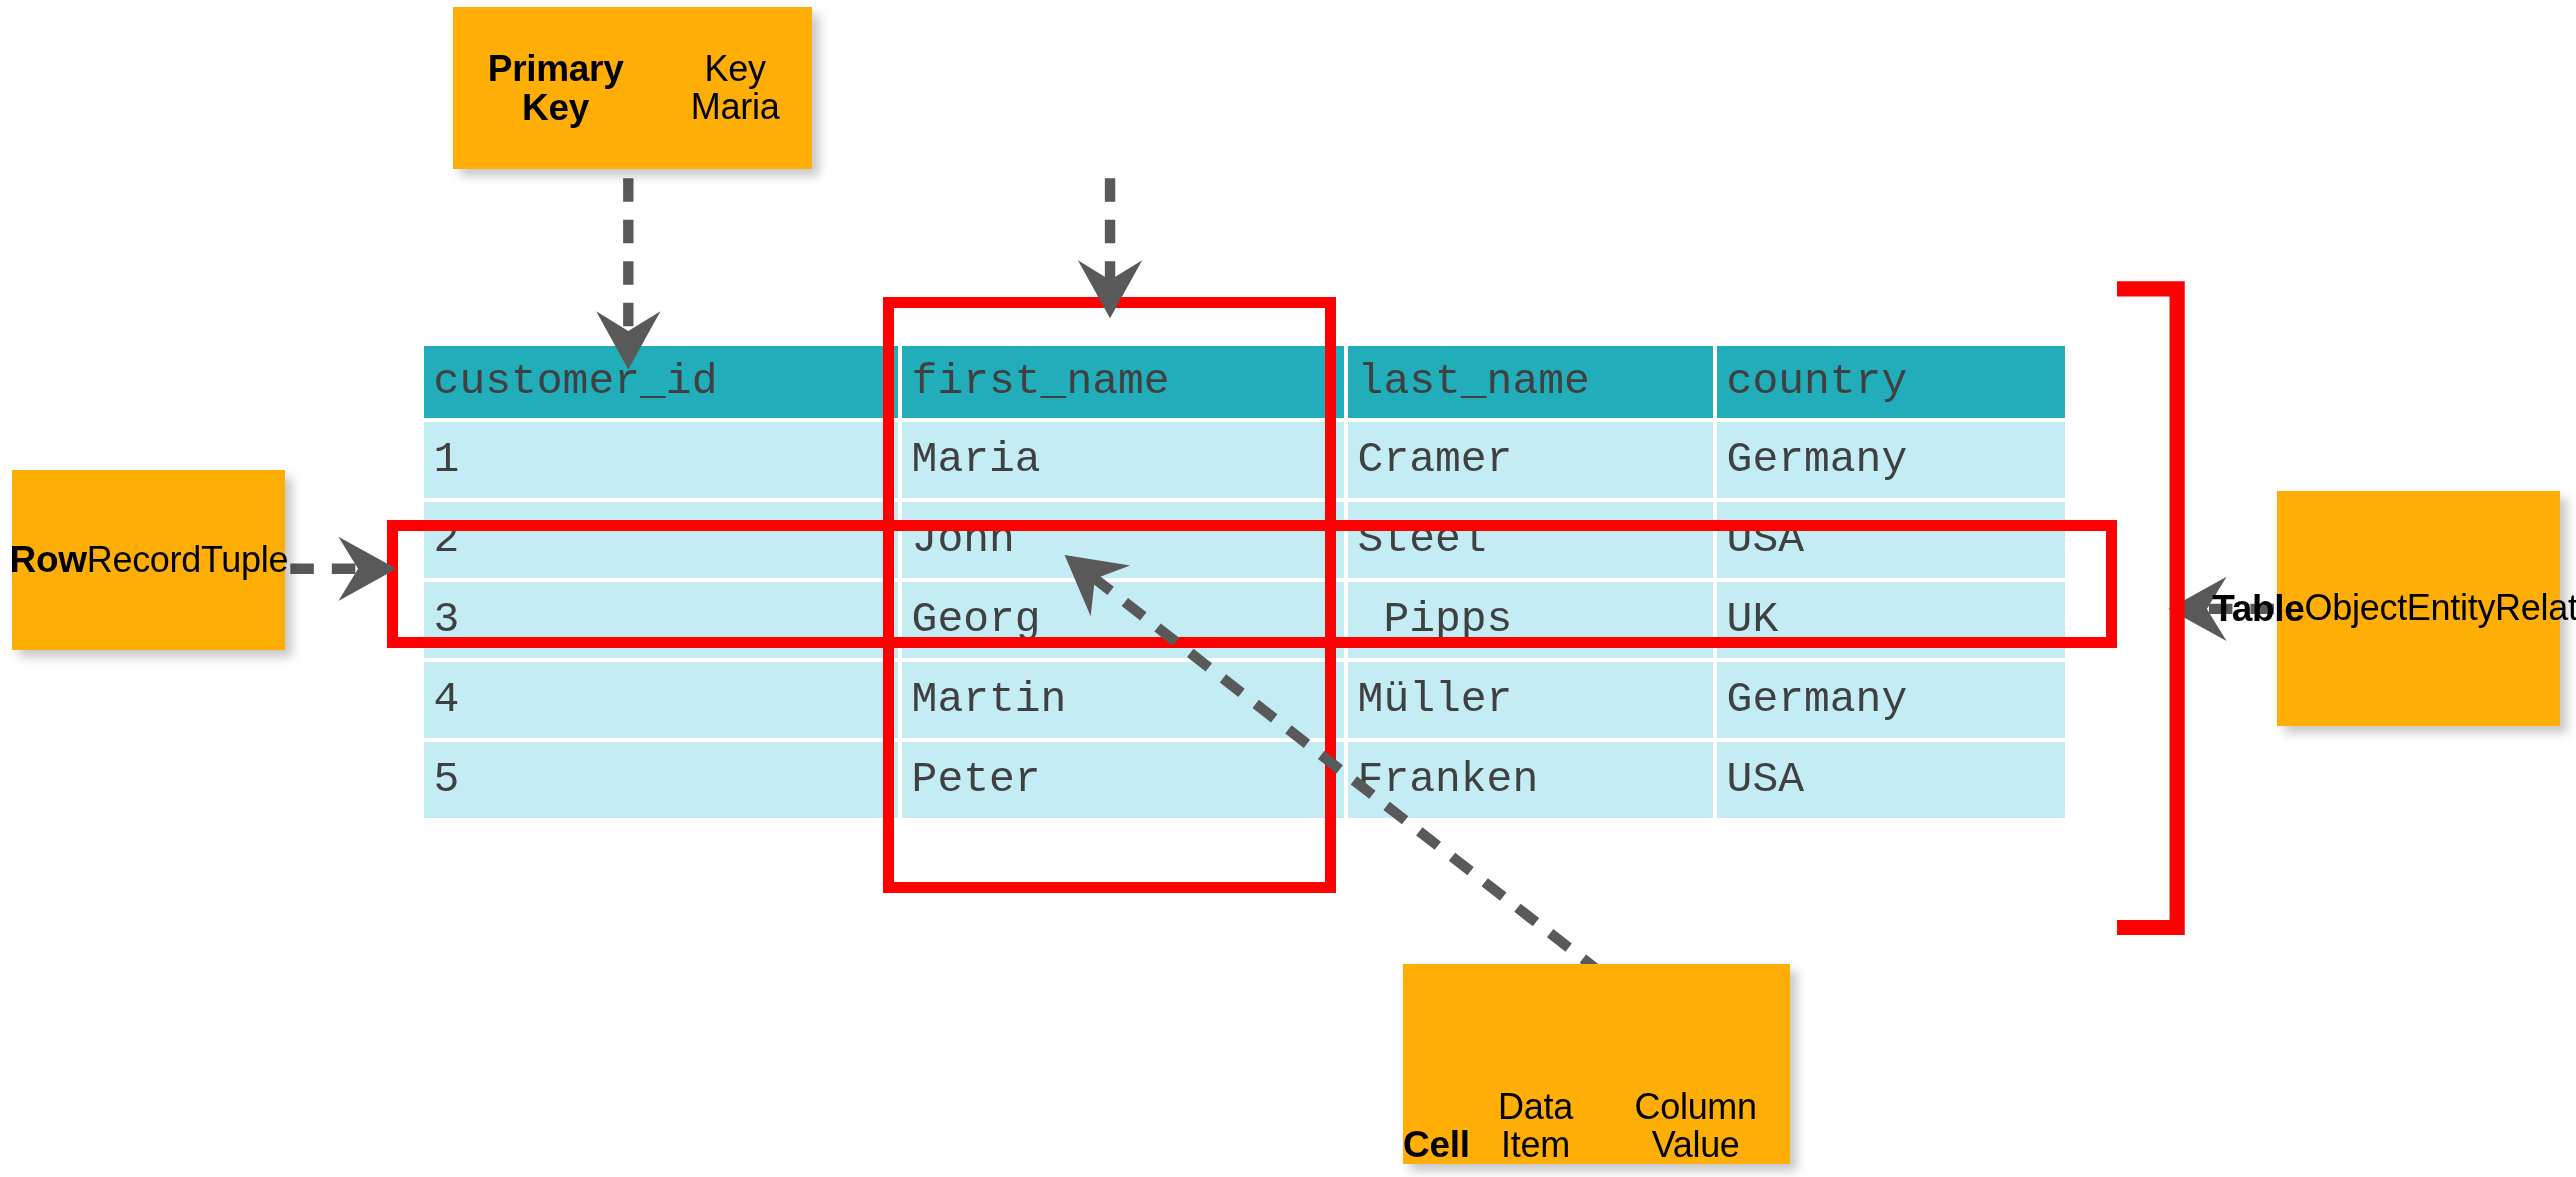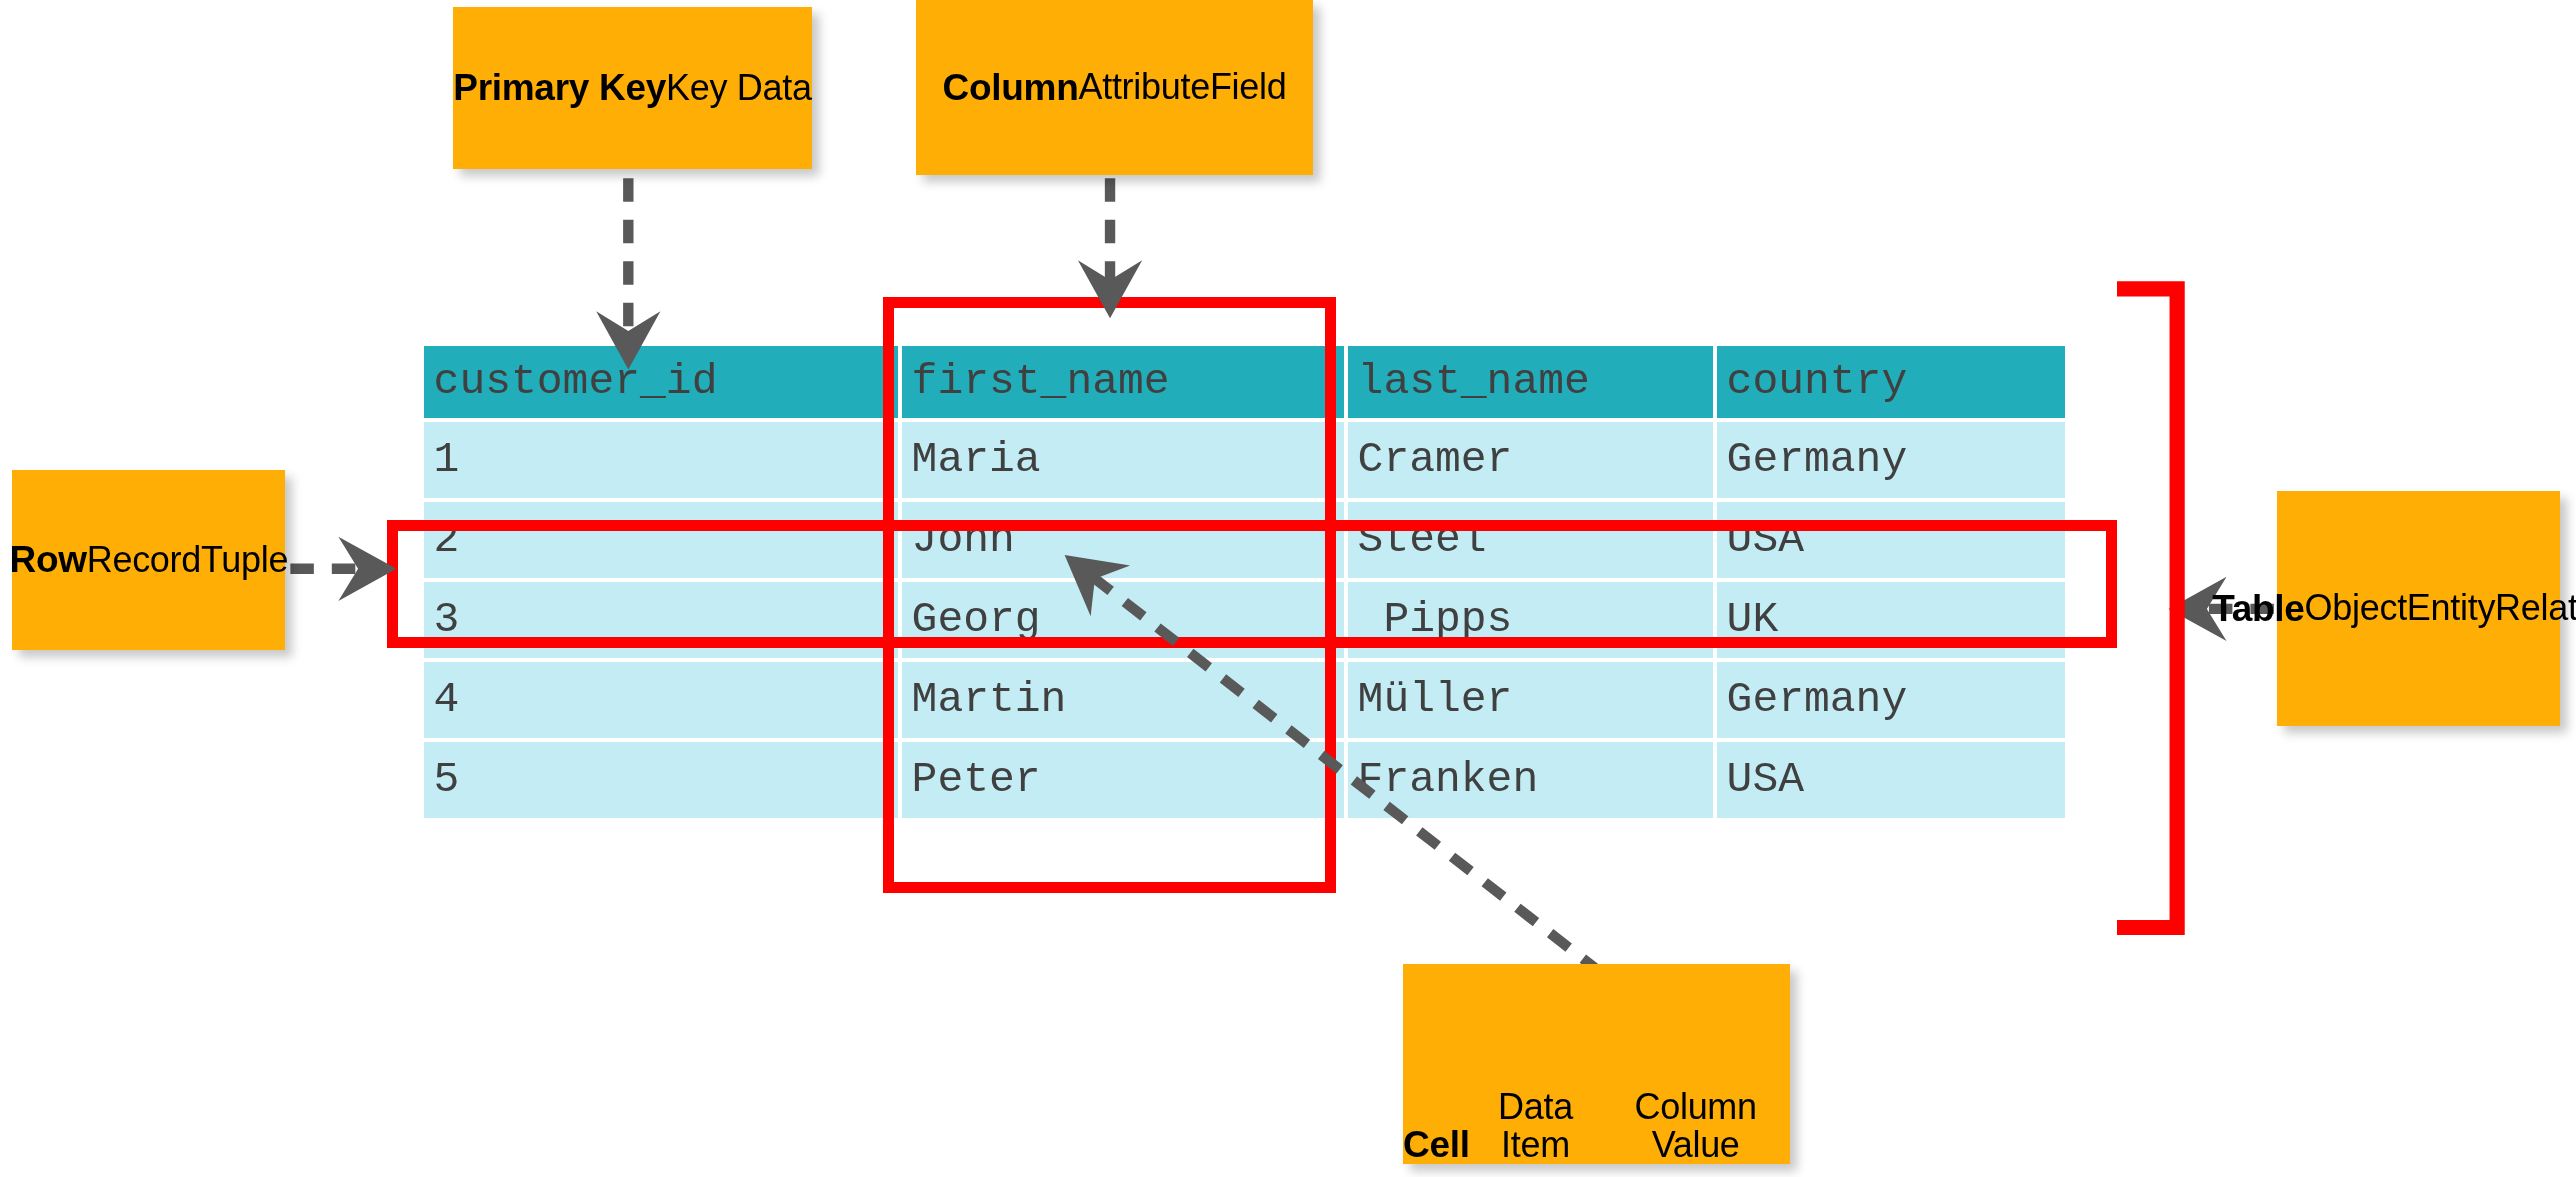--- a/index.html
+++ b/index.html
@@ -131,28 +131,23 @@
         </tr>
       </tbody>
     </table>
   </div>
 
   <div class="hl" id="hl-column"></div>
   <div class="hl" id="hl-row"></div>
 
   <div class="callout" id="box-primary-key">
     <div class="c-title">Primary Key</div>
-    <div class="c-sub">Key Data</div>
+    <div class="c-sub">Key Maria</div>
   </div>
 
-  <div class="callout" id="box-column">
-    <div class="c-title">Column</div>
-    <div class="c-sub">Attribute</div>
-    <div class="c-sub">Field</div>
-  </div>
 
   <div class="callout" id="box-row">
     <div class="c-title">Row</div>
     <div class="c-sub">Record</div>
     <div class="c-sub">Tuple</div>
   </div>
 
   <div class="callout" id="box-table">
     <div class="c-title">Table</div>
     <div class="c-sub">Object</div>

